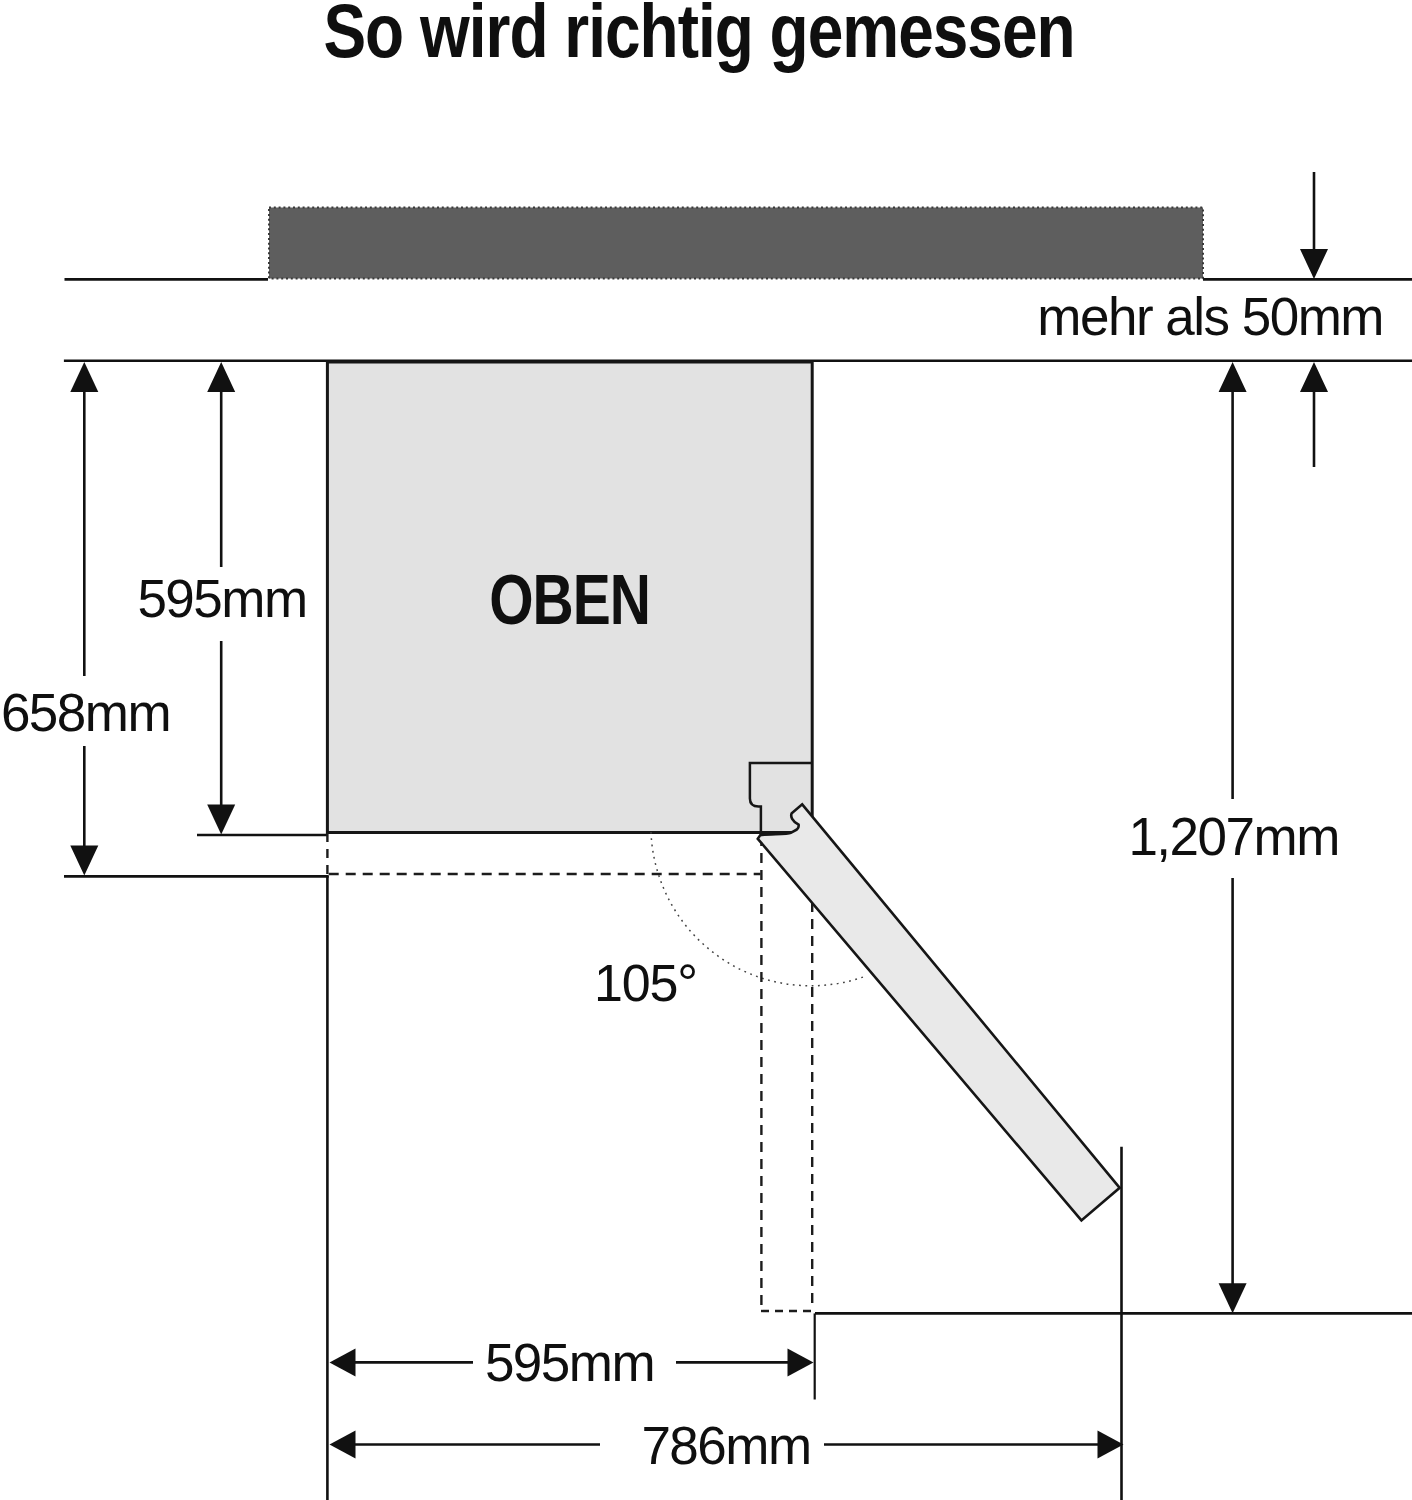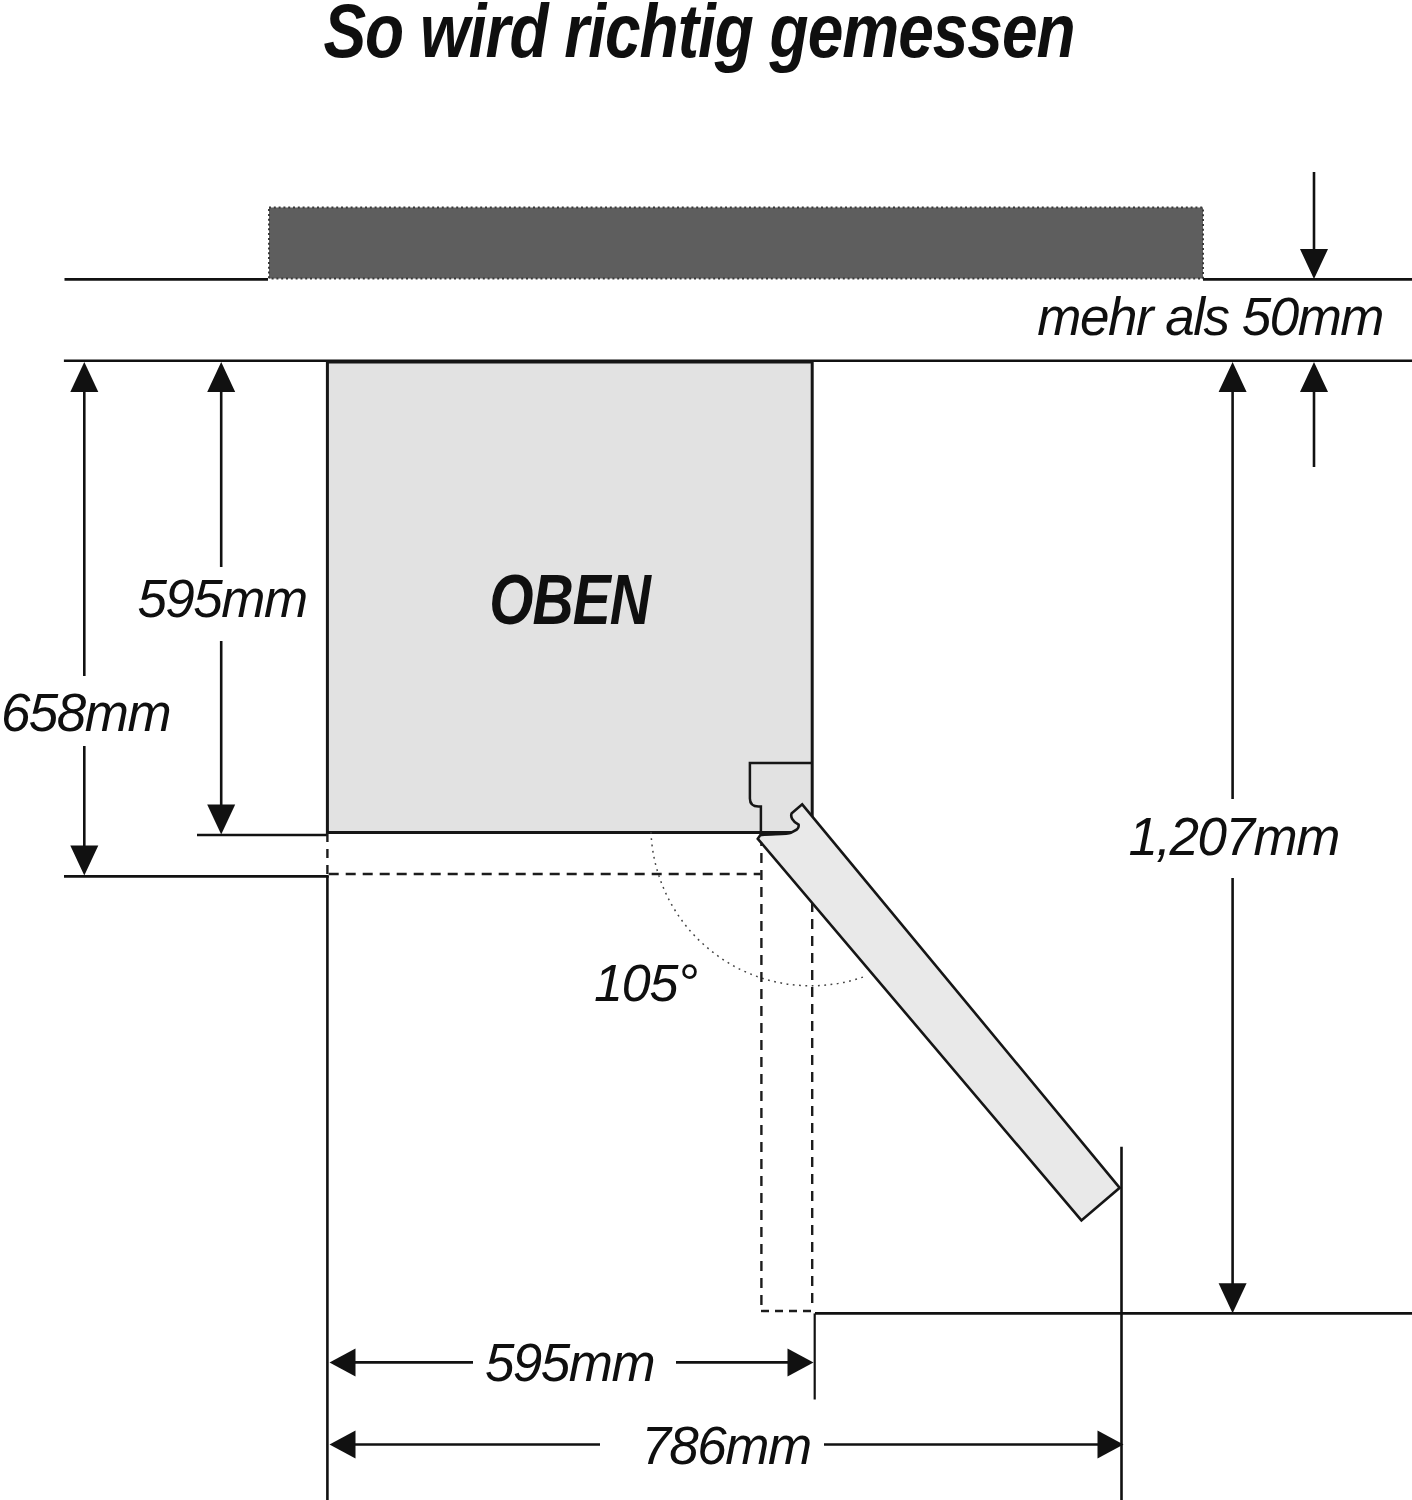--- a/index.html
+++ b/index.html
@@ -1,16 +1,16 @@
 <!DOCTYPE html>
 <html><head>
 <meta charset="utf-8">
 <style>
   html,body{margin:0;padding:0;background:#ffffff;}
-  #page{position:relative;width:1412px;height:1500px;background:#ffffff;overflow:hidden;font-style:italic;}
+  #page{position:relative;width:1412px;height:1500px;background:#ffffff;overflow:hidden;}
   svg text{font-family:"Liberation Sans", sans-serif;fill:#0f0f0f;}
   .lbl{font-size:53px;letter-spacing:-1.5px;}
 </style>
 </head>
 <body>
 
 <div id="page">
 <svg width="1412" height="1500" viewBox="0 0 1412 1500">
 
   <g transform="translate(699,57.4) scale(1,1.18)">

